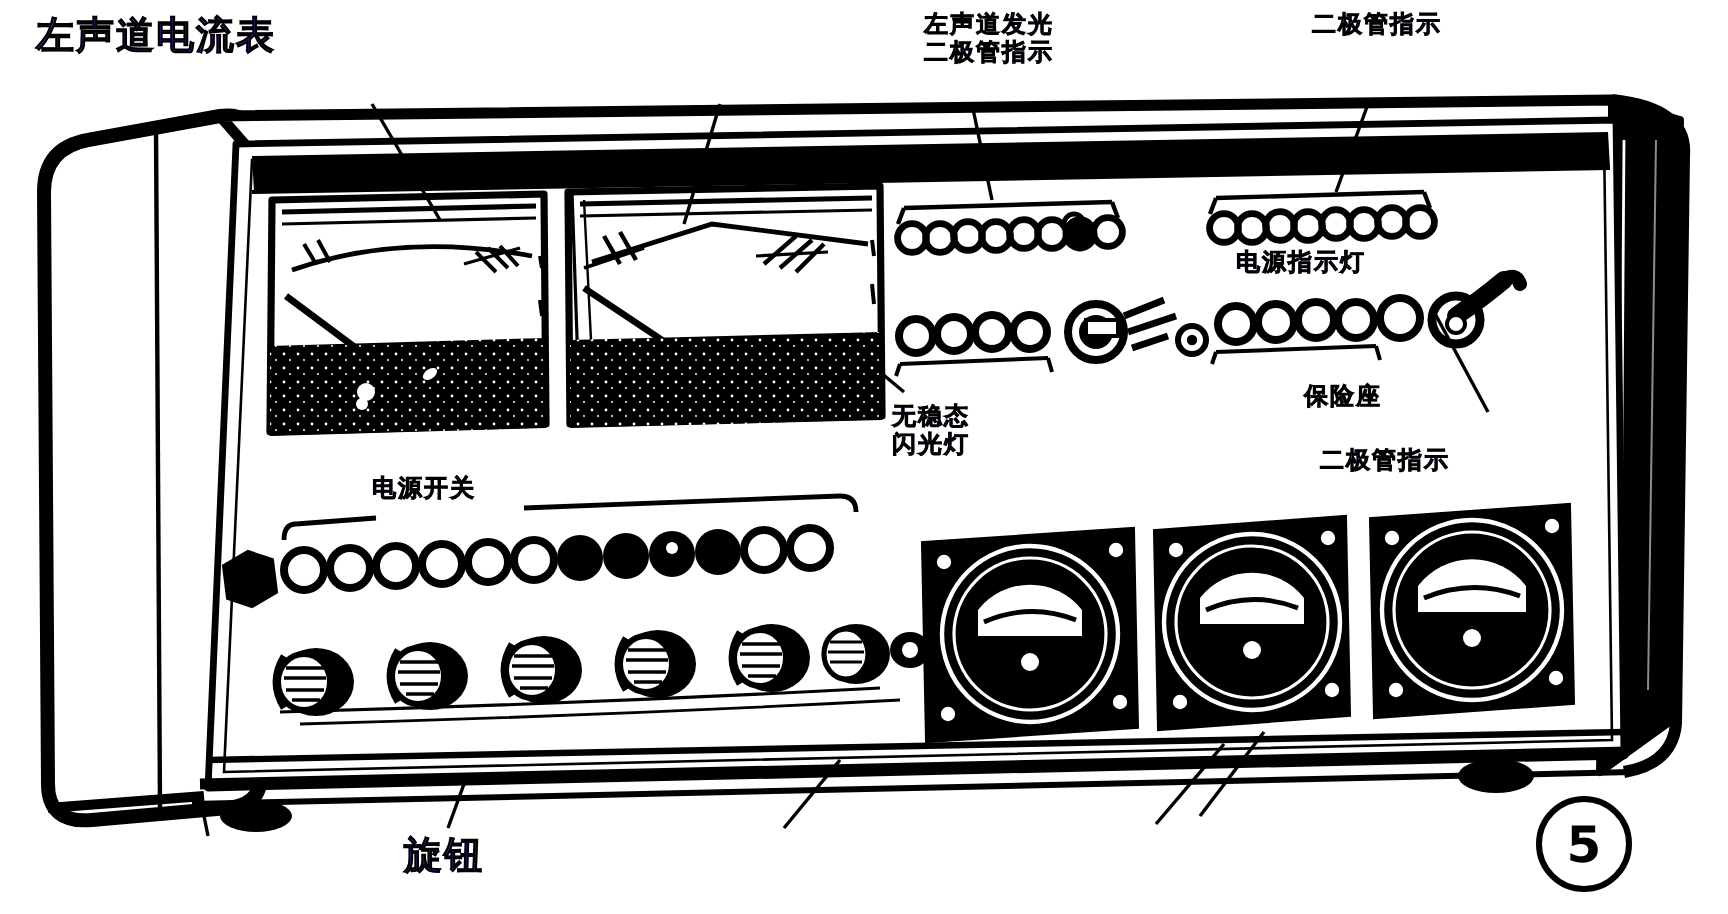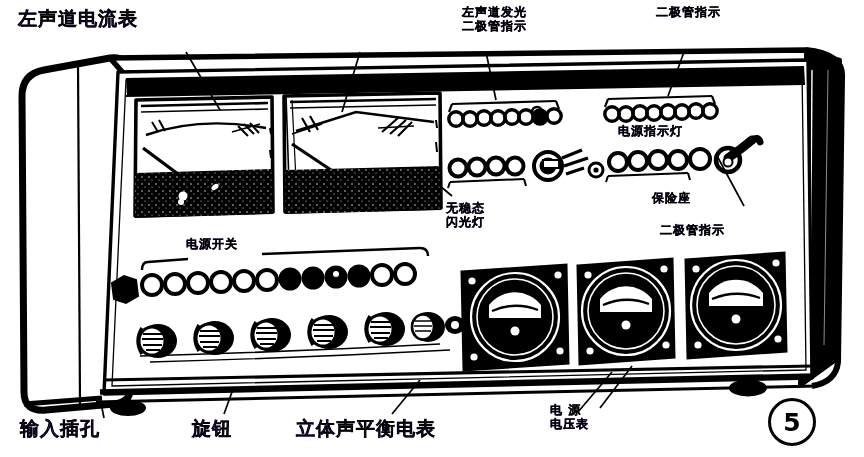--- a/index.html
+++ b/index.html
@@ -347,26 +347,20 @@
 
   <div class="lbl mid" style="left:660px;top:224px;">二极管指示</div>
 
   <div class="lbl mid two" style="left:446px;top:202px;">
     <div>无稳态</div>
     <div>闪光灯</div>
   </div>
 
   <div class="lbl mid" style="left:186px;top:238px;">电源开关</div>
 
-  <div class="lbl big" style="left:20px;top:418px;">输入插孔</div>
-
-  <div class="lbl big" style="left:192px;top:418px;">旋钮</div>
-
-  <div class="lbl big" style="left:296px;top:418px;">立体声平衡电表</div>
-
-  <div class="lbl mid two" style="left:550px;top:404px;">
-    <div>电 源</div>
-    <div>电压表</div>
-  </div>
+
+  <div class="lbl big" style="left:202px;top:418px;">旋钮</div>
+
+
 
   <div class="fignum" style="left:768px;top:398px;">5</div>
 
 </div>
 
 </body></html>

